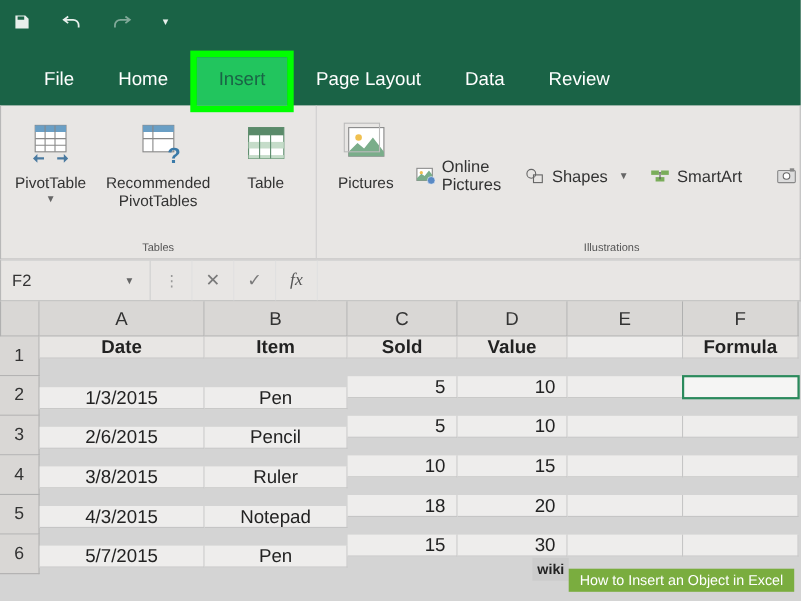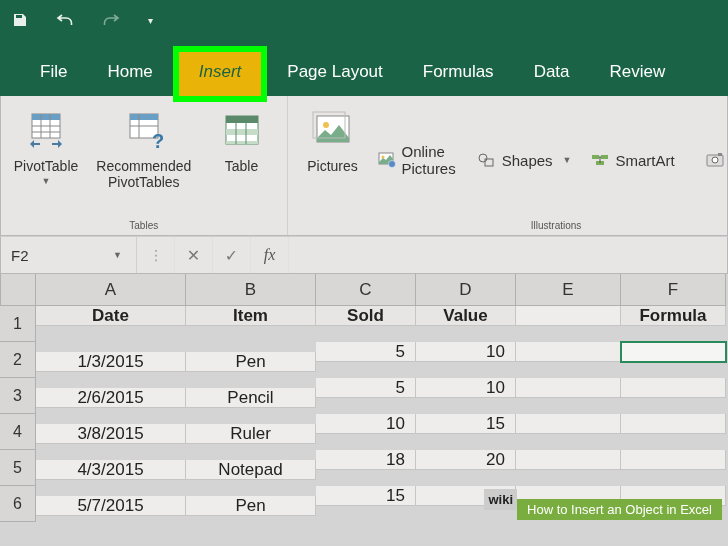--- a/index.html
+++ b/index.html
@@ -4,21 +4,21 @@
 <style>
   * { box-sizing: border-box; margin: 0; padding: 0; font-family: 'Segoe UI', Arial, sans-serif; }
   body { width: 728px; height: 546px; overflow: hidden; background: #d4d4d4; }
   
   .titlebar { background: #1a6346; height: 40px; display: flex; align-items: center; padding: 0 12px; gap: 28px; }
   .titlebar-icon { color: #fff; font-size: 16px; opacity: 0.9; display: flex; align-items: center; }
   .titlebar-icon.dim { opacity: 0.45; }
   
   .ribbontabs { background: #1a6346; height: 56px; display: flex; align-items: flex-end; padding: 0 20px; }
   .ribbontab { color: #fff; font-size: 17px; padding: 10px 20px 14px; cursor: pointer; }
-  .ribbontab.active { background: #eab308; color: #1a6346; font-weight: 400; font-style: italic; }
+  .ribbontab.active { background: #22c55e; color: #1a6346; font-weight: 400; }
   .highlight-box { border: 6px solid #00ff00; display: inline-block; margin-bottom: -6px; }
   
   .ribbon { background: #e8e6e4; border: 1px solid #b8b8b8; border-top: none; display: flex; height: 140px; }
   .ribbon-group { display: flex; flex-direction: column; border-right: 1px solid #cfcfcf; padding: 6px 10px 2px; }
   .ribbon-group-content { display: flex; gap: 2px; flex: 1; }
   .ribbon-group-label { text-align: center; font-size: 10px; color: #555; padding: 4px 0 2px; }
   .ribbon-btn-lg { display: flex; flex-direction: column; align-items: center; padding: 4px 8px; min-width: 70px; cursor: pointer; }
   .ribbon-btn-lg .icon-box { width: 52px; height: 48px; display: flex; align-items: center; justify-content: center; margin-bottom: 4px; }
   .ribbon-btn-lg .label { font-size: 14px; color: #333; text-align: center; line-height: 1.15; }
   .ribbon-btn-lg .caret { font-size: 9px; color: #666; margin-top: 2px; }
@@ -39,21 +39,21 @@
   .sheet-corner { background: #d9d7d5; border: 1px solid #b0b0b0; border-top: none; height: 32px; }
   .sheet { display: grid; grid-template-columns: 36px 150px 130px 100px 100px 105px 105px; }
   .colhead { background: #d9d7d5; border: 1px solid #b0b0b0; border-top: none; border-left: none; height: 32px; display: flex; align-items: center; justify-content: center; font-size: 17px; color: #333; cursor: pointer; }
   .rowhead { background: #d9d7d5; border: 1px solid #b0b0b0; border-top: none; border-left: none; height: 36px; display: flex; align-items: center; justify-content: center; font-size: 16px; color: #333; cursor: pointer; }
   .cell { background: #eeedec; border-right: 1px solid #c5c5c5; border-bottom: 1px solid #c5c5c5; height: 20px; display: flex; align-items: center; padding: 0 10px; font-size: 17px; color: #222; cursor: cell; }
   .cell.hdr { font-weight: 700; justify-content: center; background: #e8e6e4; }
   .cell.center { justify-content: center; margin-top: 10px; }
   .cell.right { justify-content: flex-end; }
   .cell.selected { outline: 2px solid #2a8a5c; outline-offset: -1px; background: #f5f5f4; }
   
-  .watermark { position: absolute; bottom: 26px; right: 6px; display: flex; align-items: center; font-size: 13px; }
+  .watermark { position: absolute; bottom: 8px; right: 6px; display: flex; align-items: center; font-size: 13px; }
   .watermark .wiki { color: #222; font-weight: 700; background: #ccc; padding: 3px 4px; }
   .watermark .banner { background: #7aad3f; color: #fff; padding: 3px 10px; margin-top: 21px; }
 </style>
 </head>
 <body>
 
 <div class="titlebar">
   <span class="titlebar-icon">
     <svg width="16" height="16" viewBox="0 0 16 16">
         <path fill="#fff" d="M2 2h9l3 3v9H2V2zm2 1v3h6V3H4zm1 6h6v4H5V9z"></path>
@@ -72,21 +72,20 @@
   <span class="titlebar-icon" style="font-size:10px;">▾</span>
 </div>
 
 <div class="ribbontabs">
   <div class="ribbontab">File</div>
   <div class="ribbontab">Home</div>
   <span class="highlight-box">
     <div class="ribbontab active">Insert</div>
   </span>
   <div class="ribbontab">Page Layout</div>
-  <div class="ribbontab">Formulas</div>
   <div class="ribbontab">Data</div>
   <div class="ribbontab">Review</div>
 </div>
 
 <div class="ribbon">
   <div class="ribbon-group">
     <div class="ribbon-group-content">
       <div class="ribbon-btn-lg">
         <div class="icon-box">
           <svg width="40" height="40" viewBox="0 0 40 40">

